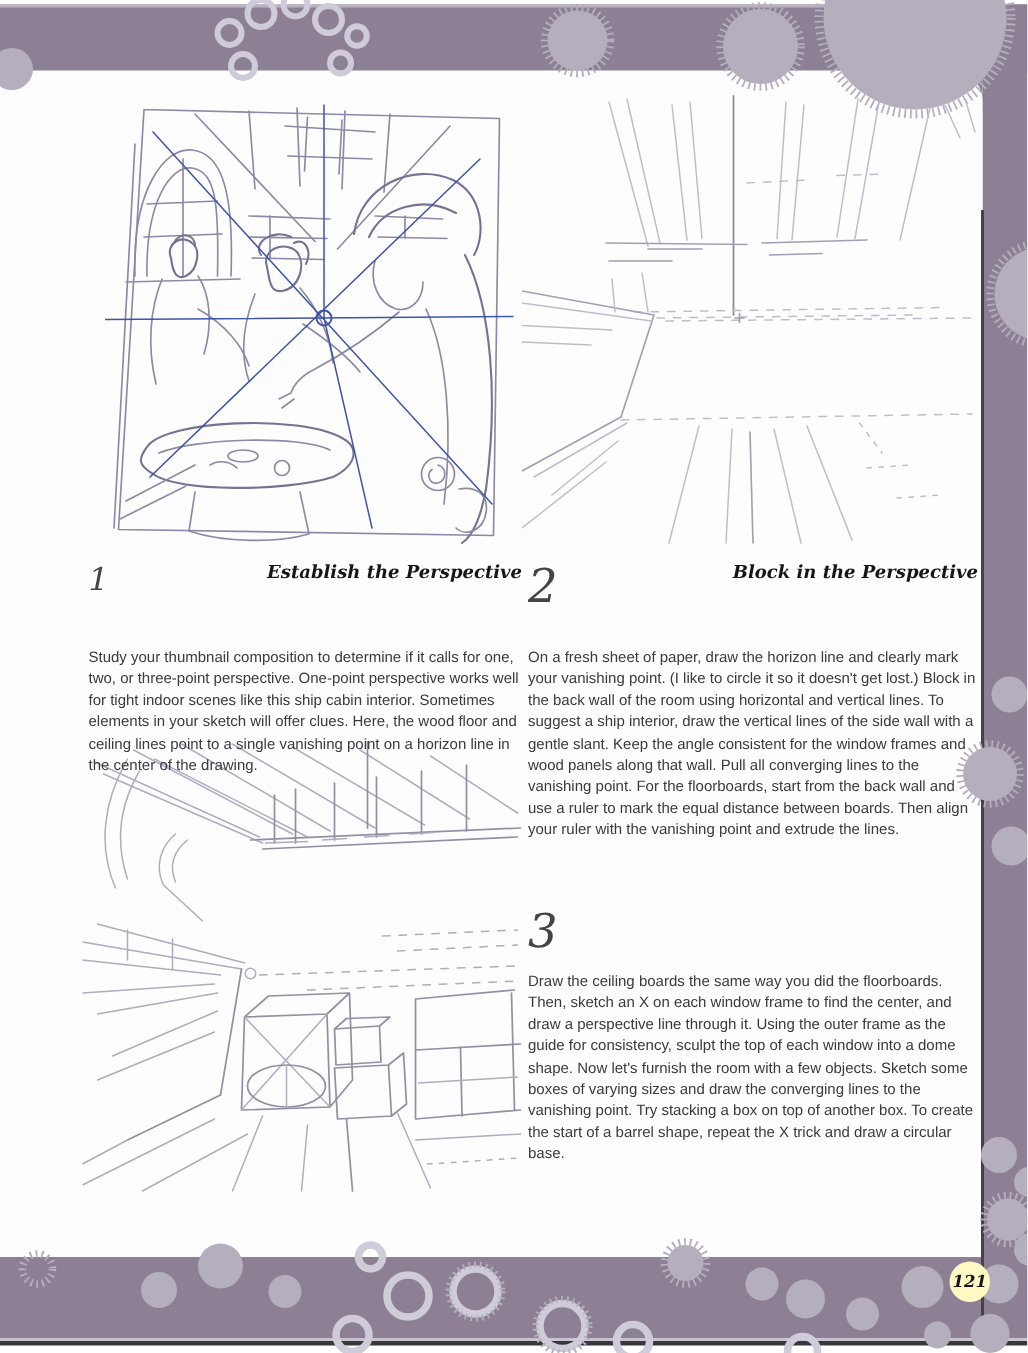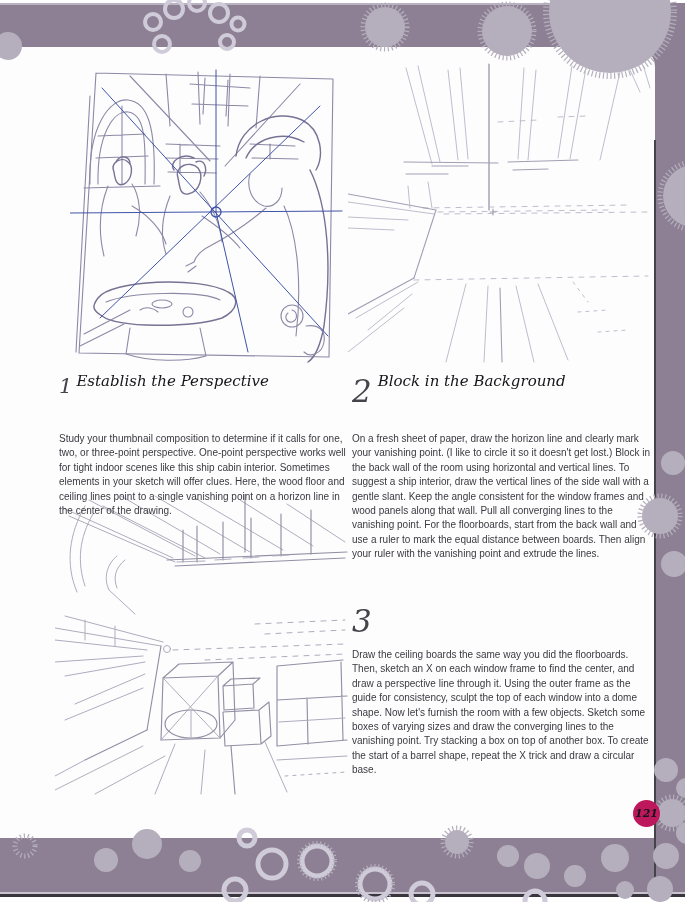--- a/index.html
+++ b/index.html
@@ -33,26 +33,26 @@
   .mC{stroke:#938fa4;stroke-width:1.15;}
   .dash{stroke-dasharray:5 6;}
   .dash2{stroke-dasharray:3 5;}
   
   .section{position:absolute;z-index:5;color:#3a393f;}
   .sec-left{left:59px;width:289px;}
   .sec-right{left:352px;width:300px;}
   .sec-num{float:left;font-family:"DejaVu Serif",serif;font-style:italic;font-weight:400;
            color:#45444b;font-size:31px;line-height:29px;margin:3px 6px 0 0;}
   .sec-num.small{font-size:21px;line-height:22px;margin:1px 4px 0 0;}
-  .sec-title{font-family:"DejaVu Serif",serif;font-style:italic;font-weight:normal;
-             font-size:15px;line-height:14px;color:#161519;}
+  .sec-title{font-family:"DejaVu Serif",serif;font-style:italic;font-weight:bold;
+             font-size:12px;line-height:14px;color:#161519;text-align:right;}
   .sec-body{font-size:10px;line-height:14.4px;text-align:left;margin-top:44px;}
   
-  .badge{position:absolute;left:633px;top:800px;width:27px;height:27px;border-radius:50%;
-         background:#be185d;z-index:6;display:flex;align-items:center;justify-content:center;
+  .badge{position:absolute;left:633px;top:841px;width:27px;height:27px;border-radius:50%;
+         background:#fef9c3;z-index:6;display:flex;align-items:center;justify-content:center;
          font-family:"DejaVu Serif",serif;font-style:italic;font-weight:bold;font-size:11px;color:#15141a;}
 </style>
 </head>
 <body>
 
 <div class="canvas">
 
   <div class="band band-top"></div>
   <div class="band band-right"></div>
   <div class="band band-bottom"></div>
@@ -230,21 +230,21 @@
   </svg>
 
   <div class="section sec-left" style="top:374px;">
     <div class="sec-num small">1</div>
     <div class="sec-title">Establish the Perspective</div>
     <div class="sec-body">Study your thumbnail composition to determine if it calls for one, two, or three-point perspective. One-point perspective works well for tight indoor scenes like this ship cabin interior. Sometimes elements in your sketch will offer clues. Here, the wood floor and ceiling lines point to a single vanishing point on a horizon line in the center of the drawing.</div>
   </div>
 
   <div class="section sec-right" style="top:374px;">
     <div class="sec-num">2</div>
-    <div class="sec-title">Block in the Background</div>
+    <div class="sec-title">Block in the Perspective</div>
     <div class="sec-body">On a fresh sheet of paper, draw the horizon line and clearly mark your vanishing point. (I like to circle it so it doesn't get lost.) Block in the back wall of the room using horizontal and vertical lines. To suggest a ship interior, draw the vertical lines of the side wall with a gentle slant. Keep the angle consistent for the window frames and wood panels along that wall. Pull all converging lines to the vanishing point. For the floorboards, start from the back wall and use a ruler to mark the equal distance between boards. Then align your ruler with the vanishing point and extrude the lines.</div>
   </div>
 
   <div class="section sec-right" style="top:604px;">
     <div class="sec-num">3</div>
     <div class="sec-body">Draw the ceiling boards the same way you did the floorboards. Then, sketch an X on each window frame to find the center, and draw a perspective line through it. Using the outer frame as the guide for consistency, sculpt the top of each window into a dome shape. Now let's furnish the room with a few objects. Sketch some boxes of varying sizes and draw the converging lines to the vanishing point. Try stacking a box on top of another box. To create the start of a barrel shape, repeat the X trick and draw a circular base.</div>
   </div>
 
   <div class="badge">
     <span>121</span>

